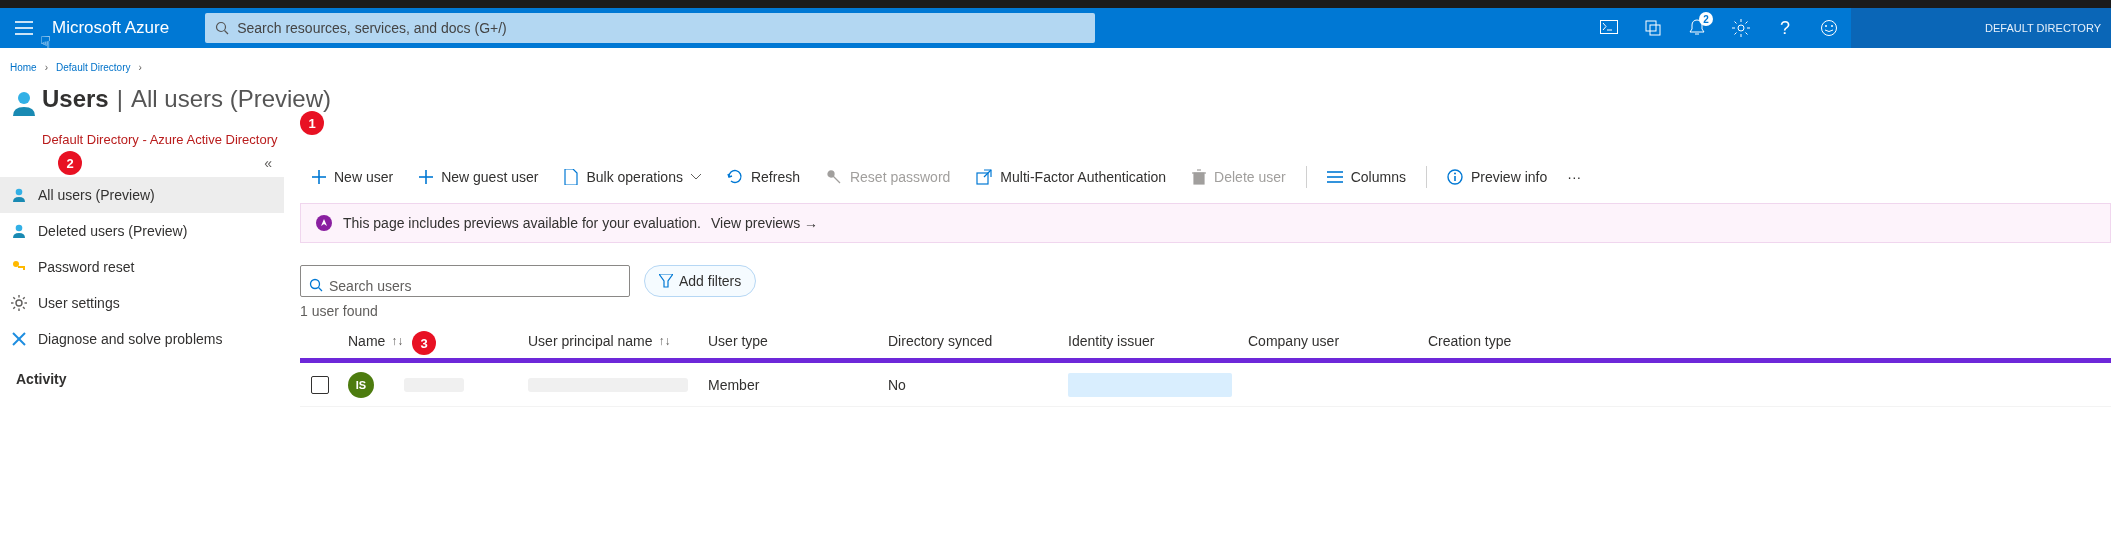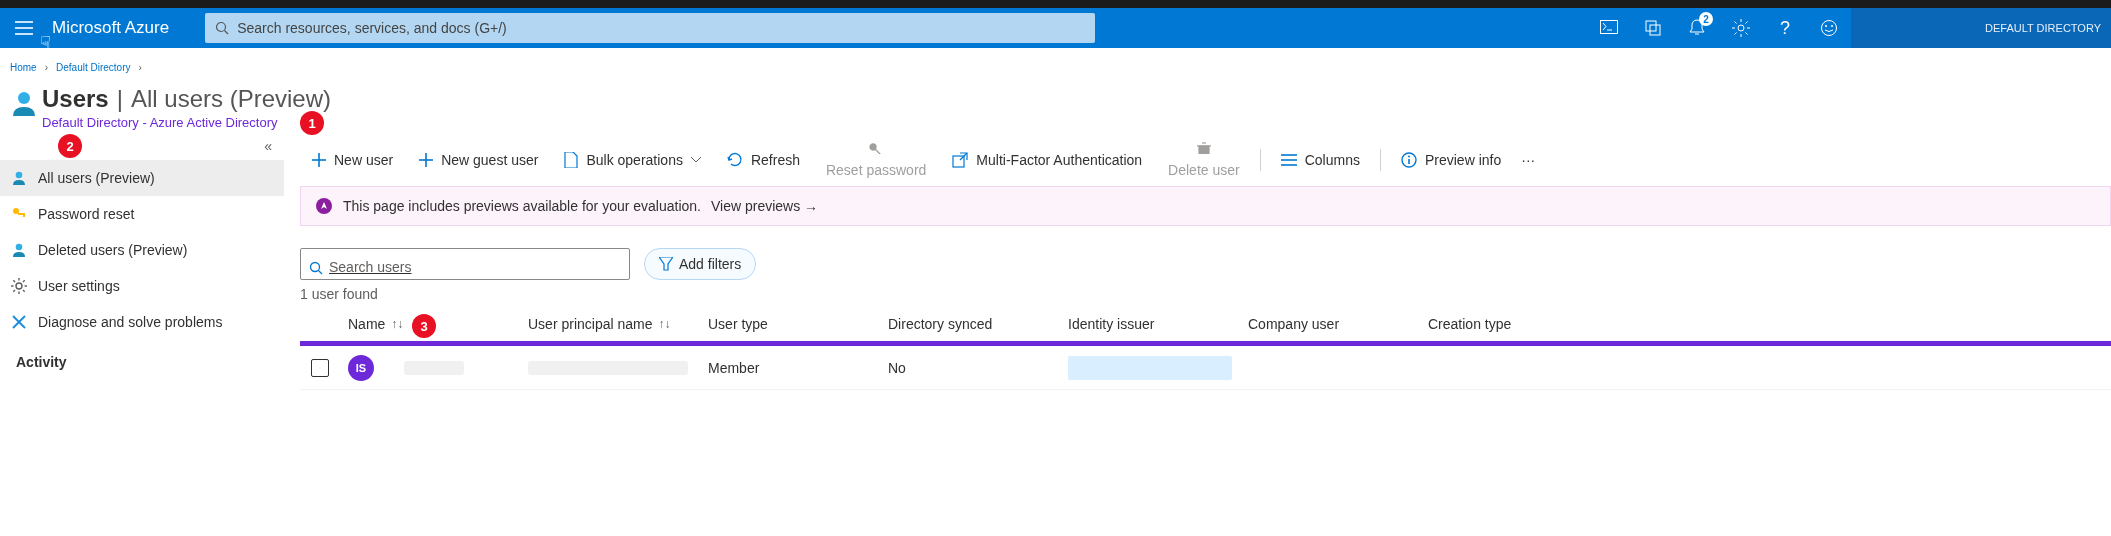--- a/index.html
+++ b/index.html
@@ -30,65 +30,65 @@
   .content { display:flex;padding:0;}
   .leftcol { width:284px;flex:none;padding-top:8px;position:relative; }
   .rightcol { flex:1;padding-left:16px;padding-top:0;min-width:0; }
 
   
   .page-head { display:flex;align-items:flex-start;padding:12px 0 8px 6px; }
   .head-icon { width:36px;display:flex;justify-content:center;padding-top:4px; }
   .title-line { font-size:24px;color:#323130;display:flex;align-items:baseline;gap:8px; }
   .title-bold { font-weight:700; }
   .title-light { font-weight:400;color:#555; }
-  .subtitle { font-size:13px;color:#6d28d9;margin-top:2px; }
+  .subtitle { font-size:13px;color:#b91c1c;margin-top:19px; }
 
   
   .collapse-chevron { position:absolute;top:0;right:12px;color:#605e5c;cursor:pointer;font-size:14px; }
   .nav { margin-top:14px; }
   .nav-item { height:36px;display:flex;align-items:center;padding:0 8px 0 10px;font-size:14px;color:#323130;cursor:pointer;gap:10px; }
   .nav-item.selected { background:#ededed; }
   .nav-item .ic { width:18px;display:flex;justify-content:center;align-items:center; }
   .section-label { font-size:14px;font-weight:600;color:#323130;padding:14px 0 0 16px; }
 
   
   .toolbar { display:flex;align-items:center;height:44px;border-bottom:1px solid transparent;gap:2px;flex-wrap:nowrap; }
   .tbtn { height:36px;display:flex;align-items:center;padding:0 12px;font-size:14px;color:#323130;gap:8px;cursor:pointer;white-space:nowrap; }
-  .tbtn.disabled { color:#a19f9d;cursor:default;flex-direction:column; }
+  .tbtn.disabled { color:#a19f9d;cursor:default; }
   .tbtn.disabled svg * { stroke:#a19f9d;fill:#a19f9d; }
   .vsep { width:1px;height:22px;background:#d0d0d0;margin:0 6px; }
 
   
   .banner { background:#fdf3fb;border:1px solid #f0d6ee;margin-top:4px;padding:10px 14px;display:flex;align-items:center;font-size:14px;color:#323130;gap:10px; }
   .banner a { color:#323130;text-decoration:none;cursor:pointer; }
 
   
   .filter-row { display:flex;align-items:center;gap:14px;margin-top:22px; }
-  .user-search { width:330px;height:32px;border:1px solid #8a8886;border-radius:2px;display:flex;align-items:flex-end;padding:4px 8px;gap:6px;text-decoration:underline; }
+  .user-search { width:330px;height:32px;border:1px solid #8a8886;border-radius:2px;display:flex;align-items:flex-start;padding:12px 8px;gap:6px; }
   .user-search input { border:none;outline:none;flex:1;font-size:14px;color:#323130;background:transparent; }
   .user-search input::placeholder { color:#605e5c; }
   .pill { height:32px;border:1px solid #b6d7f4;border-radius:16px;background:#f5fbff;display:flex;align-items:center;padding:0 14px;font-size:14px;color:#323130;gap:6px;cursor:pointer; }
   .found { font-size:14px;color:#605e5c;margin-top:6px; }
 
   
   .thead { display:flex;align-items:center;height:40px;border-bottom:5px solid #6d28d9;font-size:14px;color:#323130;margin-top:4px;text-align:center; }
   .cell-check { width:40px;display:flex;justify-content:center; }
   .chk { width:18px;height:18px;border:1px solid #323130;border-radius:2px;background:#fff;cursor:pointer; }
   .col { padding:0 8px;display:flex;align-items:center;gap:6px; }
   .col.name { width:180px; }
   .col.upn  { width:180px; }
   .col.type { width:180px; }
   .col.sync { width:180px; }
   .col.issuer { width:180px; }
   .col.company{ width:180px; }
   .col.ctype { width:160px; }
   .sort-ic { color:#605e5c;font-size:12px; }
 
   .trow { display:flex;align-items:center;height:44px;font-size:14px;color:#323130;border-bottom:1px solid #f3f3f3; }
-  .avatar { width:26px;height:26px;border-radius:50%;background:#6d28d9;color:#fff;font-size:11px;display:flex;align-items:center;justify-content:center;font-weight:600;margin-right:24px; }
+  .avatar { width:26px;height:26px;border-radius:50%;background:#4d7c0f;color:#fff;font-size:11px;display:flex;align-items:center;justify-content:center;font-weight:600;margin-right:24px; }
   .redact { background:#f0f0f0;border-radius:3px;height:14px; }
   .redact.w60{width:60px;} .redact.w160{width:160px;}
   .red-issuer{background:#d9eefe;height:24px;width:180px;border-radius:2px;}
 
   
   .callout { position:absolute;width:24px;height:24px;border-radius:50%;background:#e81123;color:#fff;font-size:13px;font-weight:700;display:flex;align-items:center;justify-content:center;box-shadow:0 0 0 2px #fff; }
 
   
   .hand-cursor{position:absolute;left:40px;top:24px;color:#fff;font-size:18px;pointer-events:none;}
 </style>
@@ -205,36 +205,36 @@
         <span class="ic">
             <svg width="16" height="16" viewBox="0 0 16 16">
               <circle cx="8" cy="5" r="3.3" fill="#32b0e6"></circle>
               <path d="M2 15 Q2 10 8 10 Q14 10 14 15 Z" fill="#198ab3"></path>
             </svg>
           </span>
         <span>All users (Preview)</span>
       </div>
       <div class="nav-item">
         <span class="ic">
+            <svg width="16" height="16" viewBox="0 0 16 16">
+              <circle cx="8" cy="5" r="3.3" fill="#32b0e6"></circle>
+              <path d="M2 15 Q2 10 8 10 Q14 10 14 15 Z" fill="#198ab3"></path>
+            </svg>
+          </span>
+        <span>Deleted users (Preview)</span>
+      </div>
+      <div class="nav-item">
+        <span class="ic">
             <svg width="14" height="14" viewBox="0 0 14 14">
               <circle cx="4" cy="4" r="3" fill="#ffb900"></circle>
               <rect x="6" y="6" width="7" height="2" fill="#ffb900"></rect>
               <rect x="11" y="6" width="2" height="4" fill="#ffb900"></rect>
             </svg>
           </span>
         <span>Password reset</span>
-      </div>
-      <div class="nav-item">
-        <span class="ic">
-            <svg width="16" height="16" viewBox="0 0 16 16">
-              <circle cx="8" cy="5" r="3.3" fill="#32b0e6"></circle>
-              <path d="M2 15 Q2 10 8 10 Q14 10 14 15 Z" fill="#198ab3"></path>
-            </svg>
-          </span>
-        <span>Deleted users (Preview)</span>
       </div>
       <div class="nav-item">
         <span class="ic">
             <svg width="16" height="16" viewBox="0 0 16 16">
               <circle cx="8" cy="8" r="3" fill="none" stroke="#605e5c" stroke-width="1.4"></circle>
               <g stroke="#605e5c" stroke-width="1.4">
                 <line x1="8" y1="0" x2="8" y2="2.5"></line>
                 <line x1="8" y1="13.5" x2="8" y2="16"></line>
                 <line x1="0" y1="8" x2="2.5" y2="8"></line>
                 <line x1="13.5" y1="8" x2="16" y2="8"></line>

